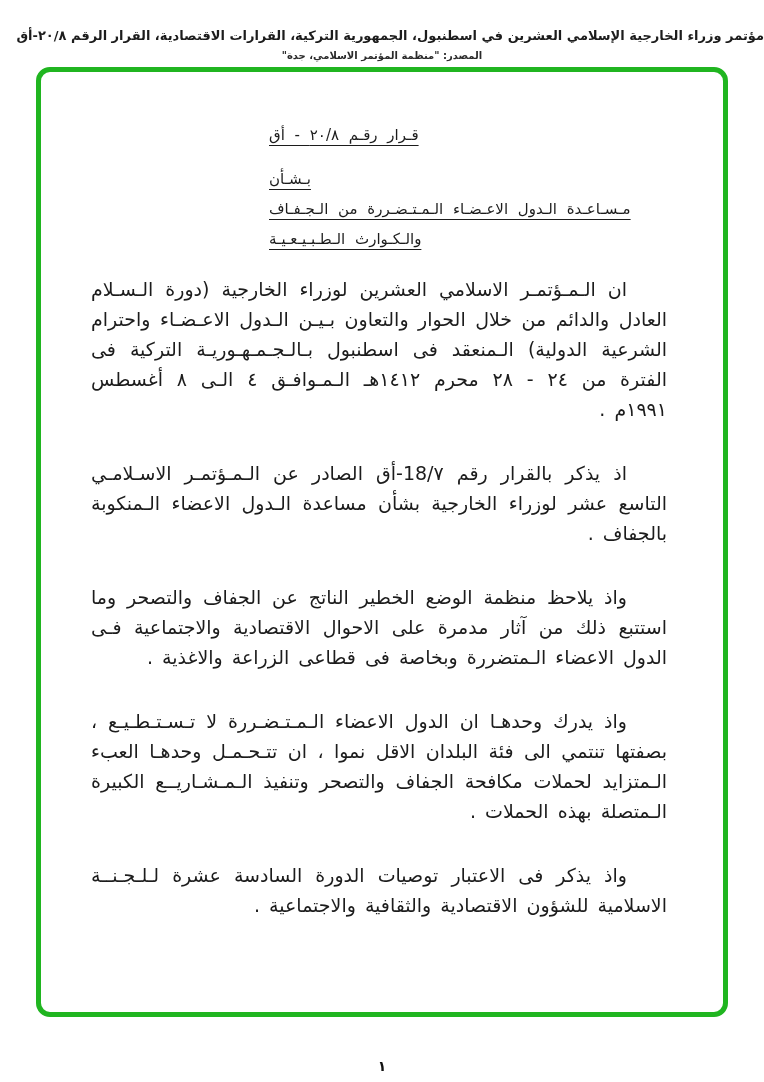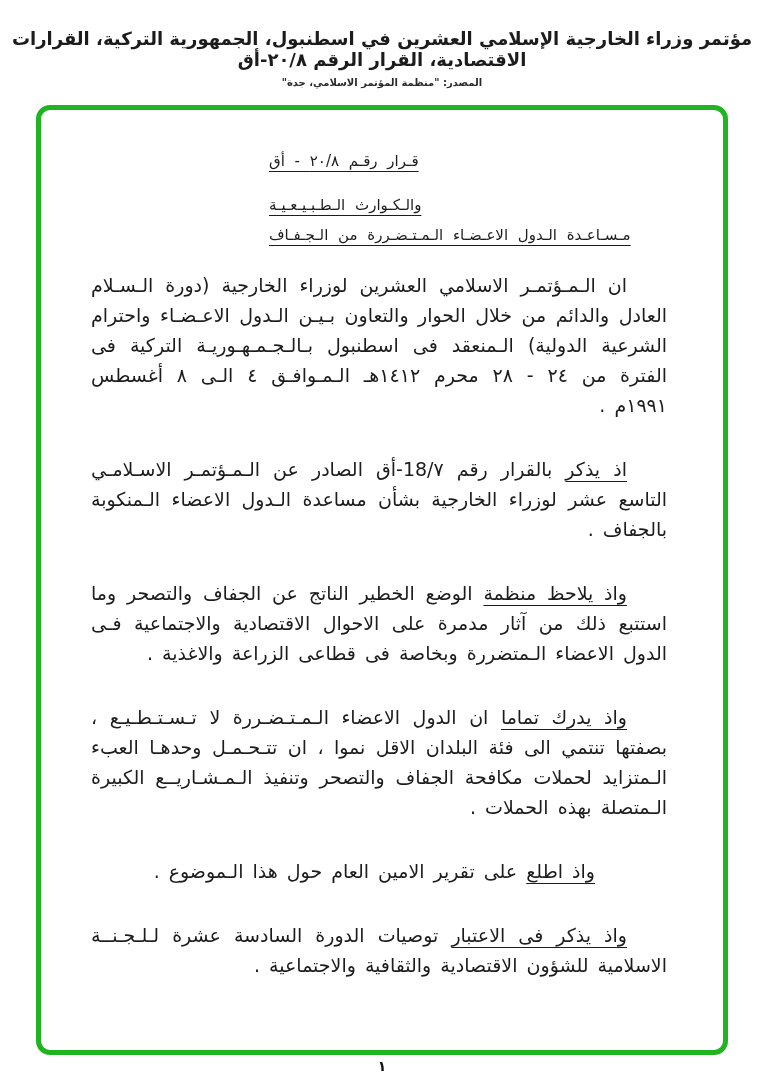--- a/index.html
+++ b/index.html
@@ -10,37 +10,38 @@
     font-family:"DejaVu Sans", sans-serif;
     color:#1c1c1c;
     overflow:hidden;
   }
   .page-header {
     direction:rtl;
     text-align:center;
     padding-top:28px;
   }
   .page-header .line1 {
-    font-size:18px;
+    font-size:13px;
     font-weight:bold;
     letter-spacing:0;
+    text-align:right;
   }
   .page-header .line2 {
     font-size:10px;
     font-weight:bold;
     margin-top:7px;
     color:#2a2a2a;
   }
   .doc-frame {
-    margin:17px auto 0 auto;
+    margin:6px auto 0 auto;
     width:692px;
     height:950px;
     border:5px solid var(--border-color, #20b520);
     border-radius:14px;
-    padding:36px 56px 24px 50px;
+    padding:48px 56px 24px 50px;
     direction:rtl;
     overflow:hidden;
     background:#ffffff;
   }
   .title-block {
     direction:rtl;
     text-align:left;
     margin-left:178px;
     margin-bottom:20px;
     font-size:15px;
@@ -62,21 +63,20 @@
     word-spacing:3px;
     margin-bottom:34px;
     text-indent:40px;
   }
   .body-text p.single {
     text-indent:72px;
     text-align:right;
   }
   .body-text p:last-child { margin-bottom:0; }
   .lead {
-    text-decoration:underline;
     text-underline-offset:5px;
     text-decoration-thickness:1px;
   }
   .page-number {
     position:absolute;
     bottom:8px;
     left:0; right:0;
     text-align:center;
     font-size:14px;
     font-weight:bold;
@@ -87,32 +87,32 @@
 <body>
 
 <header class="page-header">
   <div class="line1">مؤتمر وزراء الخارجية الإسلامي العشرين في اسطنبول، الجمهورية التركية، القرارات الاقتصادية، القرار الرقم ٢٠/٨-أق</div>
   <div class="line2">المصدر:  "منظمة المؤتمر الاسلامي، جدة"</div>
 </header>
 
 <main class="doc-frame">
   <div class="title-block">
     <div class="t-line first">قـرار رقـم ٢٠/٨ - أق</div>
+    <div class="t-line">بـشـأن</div>
+    <div class="t-line">مـسـاعـدة الـدول الاعـضـاء الـمـتـضـررة من الـجـفـاف</div>
     <div class="t-line">والـكـوارث الـطـبـيـعـيـة</div>
-    <div class="t-line">مـسـاعـدة الـدول الاعـضـاء الـمـتـضـررة من الـجـفـاف</div>
   </div>
 
   <div class="body-text">
     <p><span class="lead"></span><span>ان الـمـؤتمـر الاسلامي العشرين لوزراء الخارجية (دورة الـسـلام العادل والدائم من خلال الحوار والتعاون بـيـن الـدول الاعـضـاء واحترام الشرعية الدولية) الـمنعقد فى اسطنبول بـالـجـمـهـوريـة التركية فى الفترة من ٢٤ - ٢٨ محرم ١٤١٢هـ الـمـوافـق ٤ الـى ٨ أغسطس ١٩٩١م .</span></p>
 
     <p><span class="lead">اذ يذكر</span><span> بالقرار رقم 18/٧-أق الصادر عن الـمـؤتمـر الاسـلامـي التاسع عشر لوزراء الخارجية بشأن مساعدة الـدول الاعضاء الـمنكوبة بالجفاف .</span></p>
 
     <p><span class="lead">واذ يلاحظ منظمة</span><span> الوضع الخطير الناتج عن الجفاف والتصحر وما استتبع ذلك من آثار مدمرة على الاحوال الاقتصادية والاجتماعية فـى الدول الاعضاء الـمتضررة وبخاصة فى قطاعى الزراعة والاغذية .</span></p>
 
-    <p><span class="lead">واذ يدرك تماما</span><span> ان الدول الاعضاء الـمـتـضـررة لا تـسـتـطـيـع ، بصفتها تنتمي الى فئة البلدان الاقل نموا ، ان تتـحـمـل وحدهـا العبء الـمتزايد لحملات مكافحة الجفاف والتصحر وتنفيذ الـمـشـاريــع الكبيرة الـمتصلة بهذه الحملات .</span></p>
+    <p><span class="lead">واذ يدرك وحدهـا</span><span> ان الدول الاعضاء الـمـتـضـررة لا تـسـتـطـيـع ، بصفتها تنتمي الى فئة البلدان الاقل نموا ، ان تتـحـمـل وحدهـا العبء الـمتزايد لحملات مكافحة الجفاف والتصحر وتنفيذ الـمـشـاريــع الكبيرة الـمتصلة بهذه الحملات .</span></p>
 
-    <p class="single"><span class="lead">واذ اطلع</span><span> على تقرير الامين العام حول هذا الـموضوع .</span></p>
 
     <p><span class="lead">واذ يذكر فى الاعتبار</span><span> توصيات الدورة السادسة عشرة لـلـجـنــة الاسلامية للشؤون الاقتصادية والثقافية والاجتماعية .</span></p>
   </div>
 </main>
 
 <div class="page-number">١</div>
 
 </body></html>

